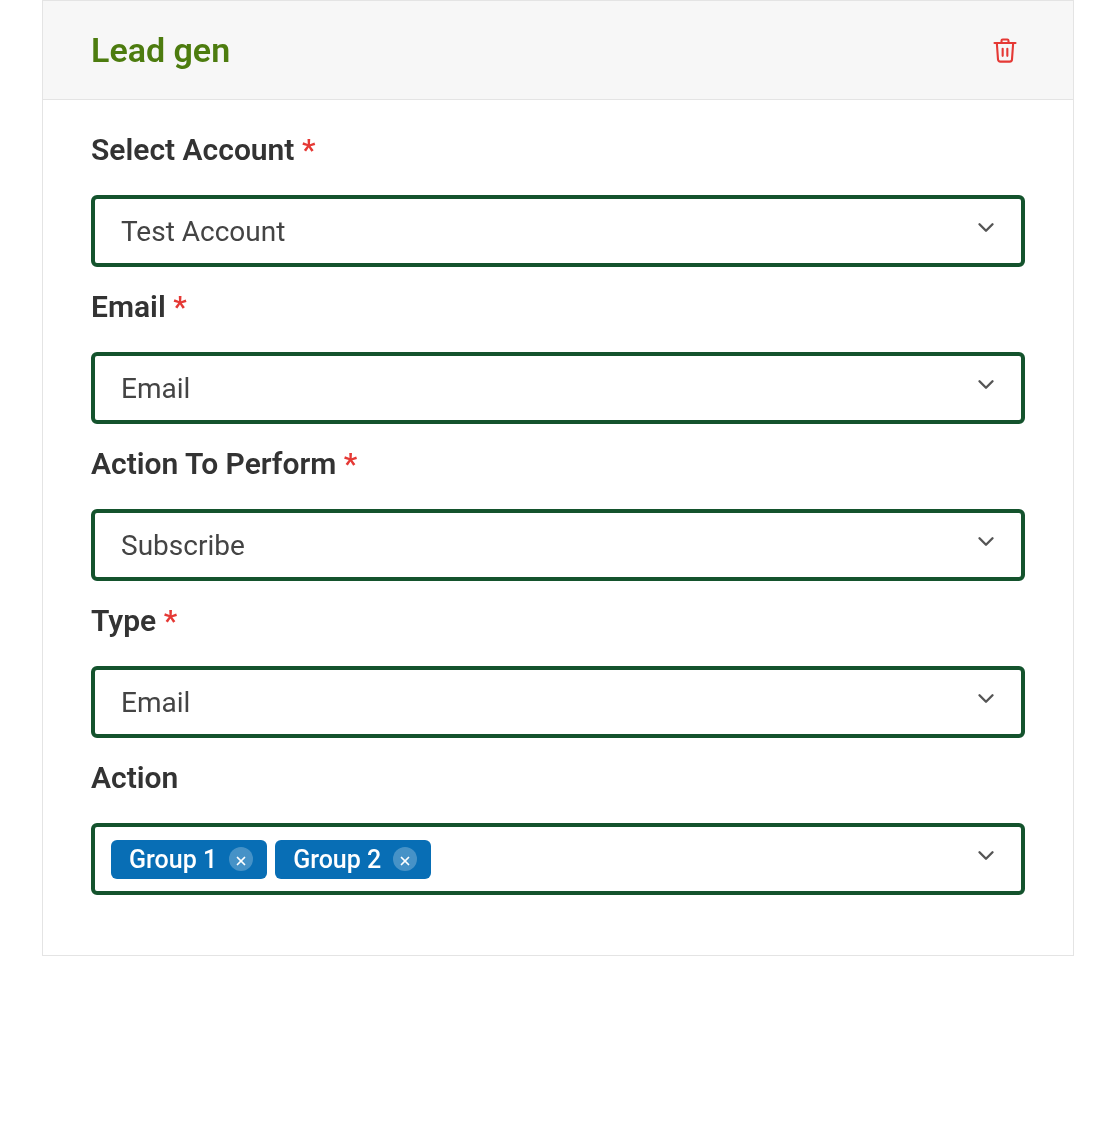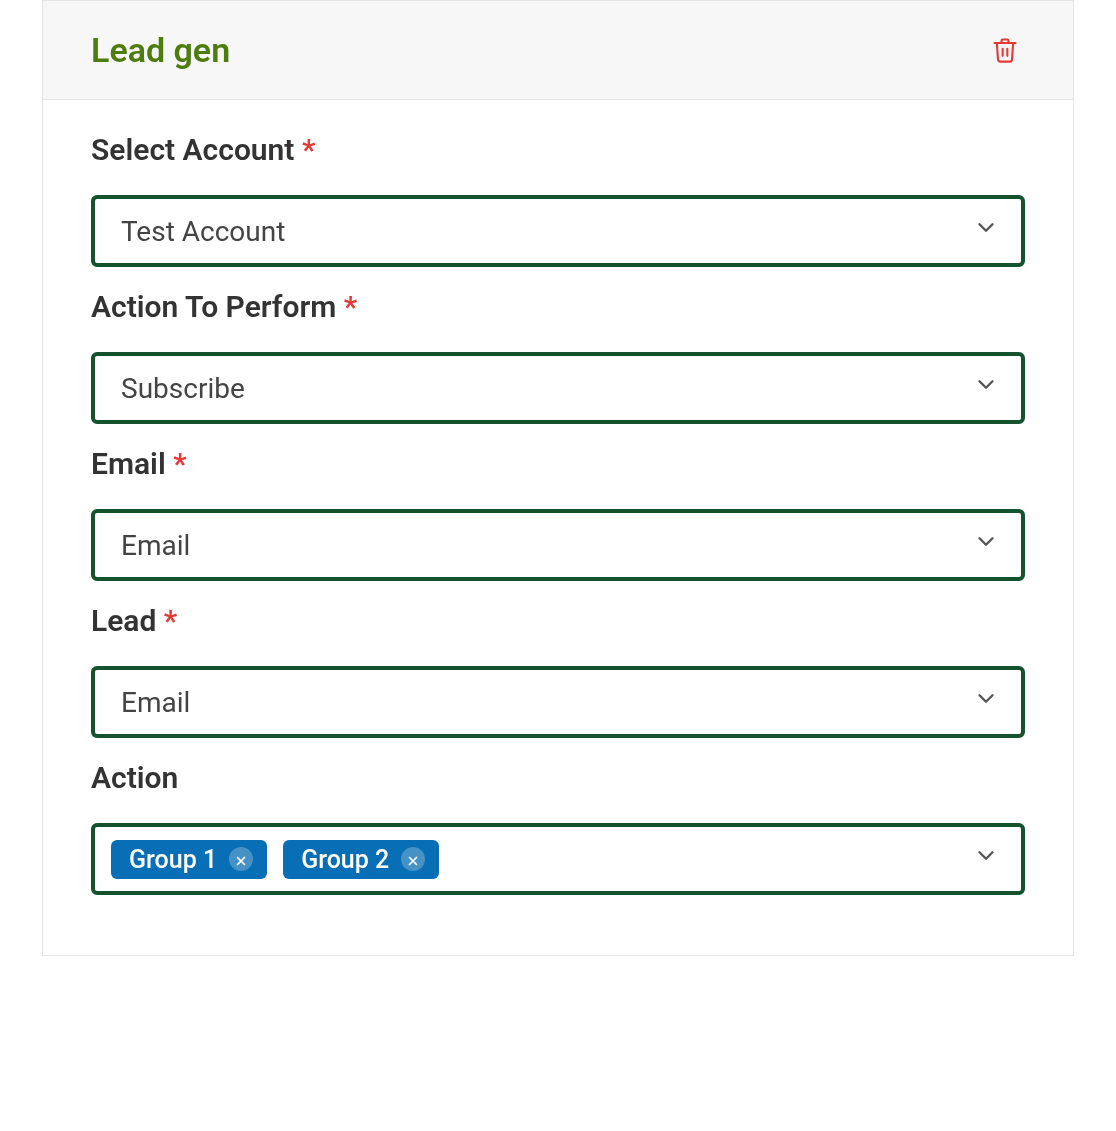--- a/index.html
+++ b/index.html
@@ -78,21 +78,21 @@
     right: 22px;
     top: 50%;
     transform: translateY(-50%);
     pointer-events: none;
   }
   .chev svg { width: 26px; height: 26px; stroke: #555; }
   
   .tags-row {
     display: flex;
     align-items: flex-end;
-    gap: 16px;
+    gap: 8px;
     flex-wrap: wrap;
     padding-top: 10px;
     padding-bottom: 10px;
   }
   .tag {
     display: inline-flex;
     align-items: center;
     gap: 12px;
     background: #086eb5;
     color: #fff;
@@ -147,51 +147,51 @@
           <span class="chev">
             <svg viewBox="0 0 24 24" fill="none" stroke-width="2.2" stroke-linecap="round" stroke-linejoin="round">
                 <polyline points="6 9 12 15 18 9"></polyline>
               </svg>
           </span>
         </div>
       </div>
 
       <div class="field">
         <div class="field-label">
+          <span>Email</span>
+          <span class="req">*</span>
+        </div>
+        <div class="select">
+          <span>Email</span>
+          <span class="chev">
+            <svg viewBox="0 0 24 24" fill="none" stroke-width="2.2" stroke-linecap="round" stroke-linejoin="round">
+                <polyline points="6 9 12 15 18 9"></polyline>
+              </svg>
+          </span>
+        </div>
+      </div>
+
+      <div class="field">
+        <div class="field-label">
           <span>Action To Perform</span>
           <span class="req">*</span>
         </div>
         <div class="select">
           <span>Subscribe</span>
           <span class="chev">
             <svg viewBox="0 0 24 24" fill="none" stroke-width="2.2" stroke-linecap="round" stroke-linejoin="round">
                 <polyline points="6 9 12 15 18 9"></polyline>
               </svg>
           </span>
         </div>
       </div>
 
       <div class="field">
         <div class="field-label">
-          <span>Email</span>
-          <span class="req">*</span>
-        </div>
-        <div class="select">
-          <span>Email</span>
-          <span class="chev">
-            <svg viewBox="0 0 24 24" fill="none" stroke-width="2.2" stroke-linecap="round" stroke-linejoin="round">
-                <polyline points="6 9 12 15 18 9"></polyline>
-              </svg>
-          </span>
-        </div>
-      </div>
-
-      <div class="field">
-        <div class="field-label">
-          <span>Lead</span>
+          <span>Type</span>
           <span class="req">*</span>
         </div>
         <div class="select">
           <span>Email</span>
           <span class="chev">
             <svg viewBox="0 0 24 24" fill="none" stroke-width="2.2" stroke-linecap="round" stroke-linejoin="round">
                 <polyline points="6 9 12 15 18 9"></polyline>
               </svg>
           </span>
         </div>

